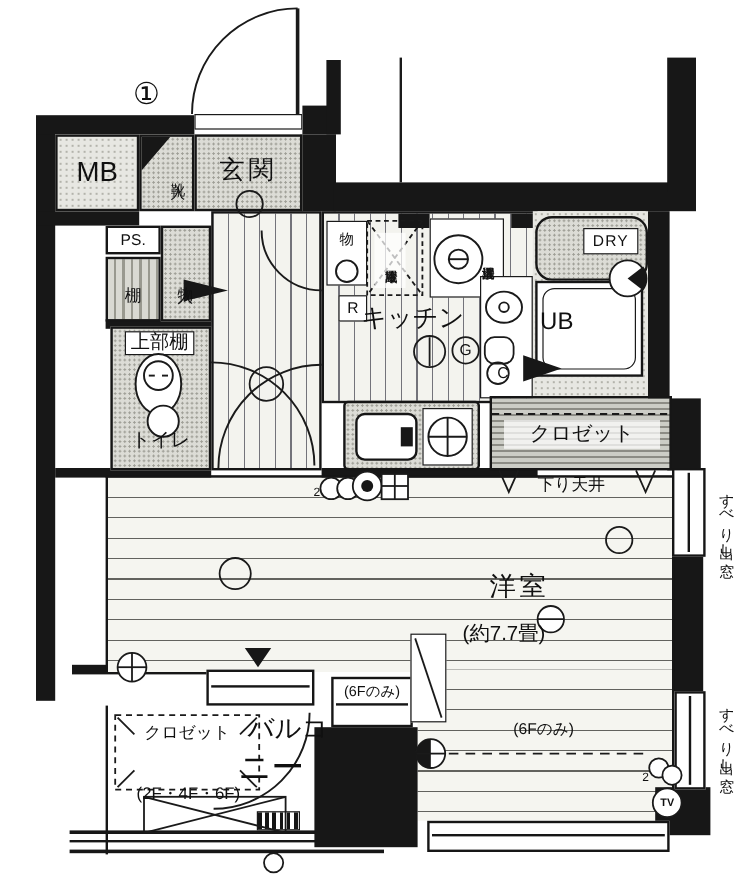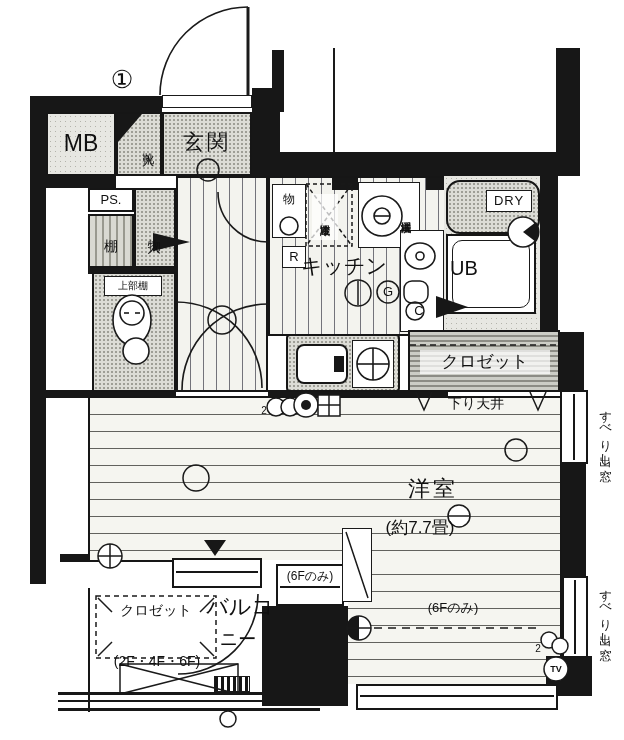--- a/index.html
+++ b/index.html
@@ -182,32 +182,33 @@
     </g>
   </svg>
 
   <div class="abs lbl" style="left:52px;top:124px;width:58px;height:38px;font-size:23px">MB</div>
   <div class="abs lbl" style="left:170px;top:126px;width:74px;height:32px;font-size:21px;letter-spacing:3px">玄関</div>
   <div class="abs lbl vert" style="left:137px;top:116px;width:22px;height:56px;font-size:12px">靴入</div>
   <div class="abs lbl" style="left:90px;top:190px;width:42px;height:20px;font-size:13px">PS.</div>
   <div class="abs lbl" style="left:94px;top:234px;width:34px;height:24px;font-size:14px">棚</div>
   <div class="abs lbl vert" style="left:141px;top:204px;width:26px;height:52px;font-size:13px">物入</div>
   <div class="abs lbl" style="left:279px;top:190px;width:20px;height:18px;font-size:12px">物</div>
-  <div class="abs lbl" style="left:104px;top:276px;width:58px;height:20px;font-size:10px">上部棚</div>
+  <div class="abs lbl" style="left:104px;top:276px;width:58px;height:20px;font-size:16px">上部棚</div>
+  <div class="abs lbl" style="left:94px;top:356px;width:80px;height:24px;font-size:16px">トイレ</div>
   <div class="abs lbl" style="left:288px;top:252px;width:112px;height:28px;font-size:21px">キッチン</div>
   <div class="abs lbl vert lblbg" style="left:312px;top:194px;width:26px;height:46px;font-size:10.5px;letter-spacing:0">冷蔵庫置場</div>
   <div class="abs lbl vert" style="left:394px;top:190px;width:24px;height:48px;font-size:10.5px;letter-spacing:0">洗濯機置場</div>
   <div class="abs lbl" style="left:486px;top:190px;width:46px;height:22px;font-size:13px;letter-spacing:1px">DRY</div>
   <div class="abs lbl" style="left:434px;top:254px;width:60px;height:28px;font-size:20px">UB</div>
   <div class="abs lbl lblbg" style="left:420px;top:350px;width:130px;height:24px;font-size:17px">クロゼット</div>
   <div class="abs lbl" style="left:436px;top:395px;width:80px;height:17px;font-size:14px">下り天井</div>
   <div class="abs lbl" style="left:390px;top:474px;width:86px;height:30px;font-size:22px;letter-spacing:3px">洋室</div>
   <div class="abs lbl" style="left:364px;top:517px;width:112px;height:22px;font-size:17px">(約7.7畳)</div>
   <div class="abs lbl" style="left:188px;top:592px;width:104px;height:30px;font-size:22px">バルコ</div>
-  <div class="abs lbl" style="left:204px;top:626px;width:68px;height:26px;font-size:18px">ニー</div>
+  <div class="abs lbl" style="left:192px;top:626px;width:68px;height:26px;font-size:27px">ニー</div>
   <div class="abs lbl" style="left:100px;top:600px;width:112px;height:20px;font-size:14px">クロゼット</div>
   <div class="abs lbl" style="left:94px;top:651px;width:126px;height:20px;font-size:14px">(2F・4F・6F)</div>
   <div class="abs lbl" style="left:278px;top:568px;width:64px;height:16px;font-size:12px">(6Fのみ)</div>
   <div class="abs lbl" style="left:418px;top:599px;width:70px;height:18px;font-size:13px">(6Fのみ)</div>
   <div class="abs lbl vert" style="left:592px;top:378px;width:26px;height:106px;font-size:12.5px;letter-spacing:0">すべり出し窓</div>
   <div class="abs lbl vert" style="left:592px;top:554px;width:26px;height:112px;font-size:12.5px;letter-spacing:0">すべり出し窓</div>
 
   <div class="abs lbl" style="left:108px;top:64px;width:28px;height:30px;font-size:25px">①</div>
   <div class="abs lbl" style="left:283px;top:247px;width:22px;height:20px;font-size:13px">R</div>
   <div class="abs lbl" style="left:378px;top:283px;width:20px;height:18px;font-size:13px">G</div>

